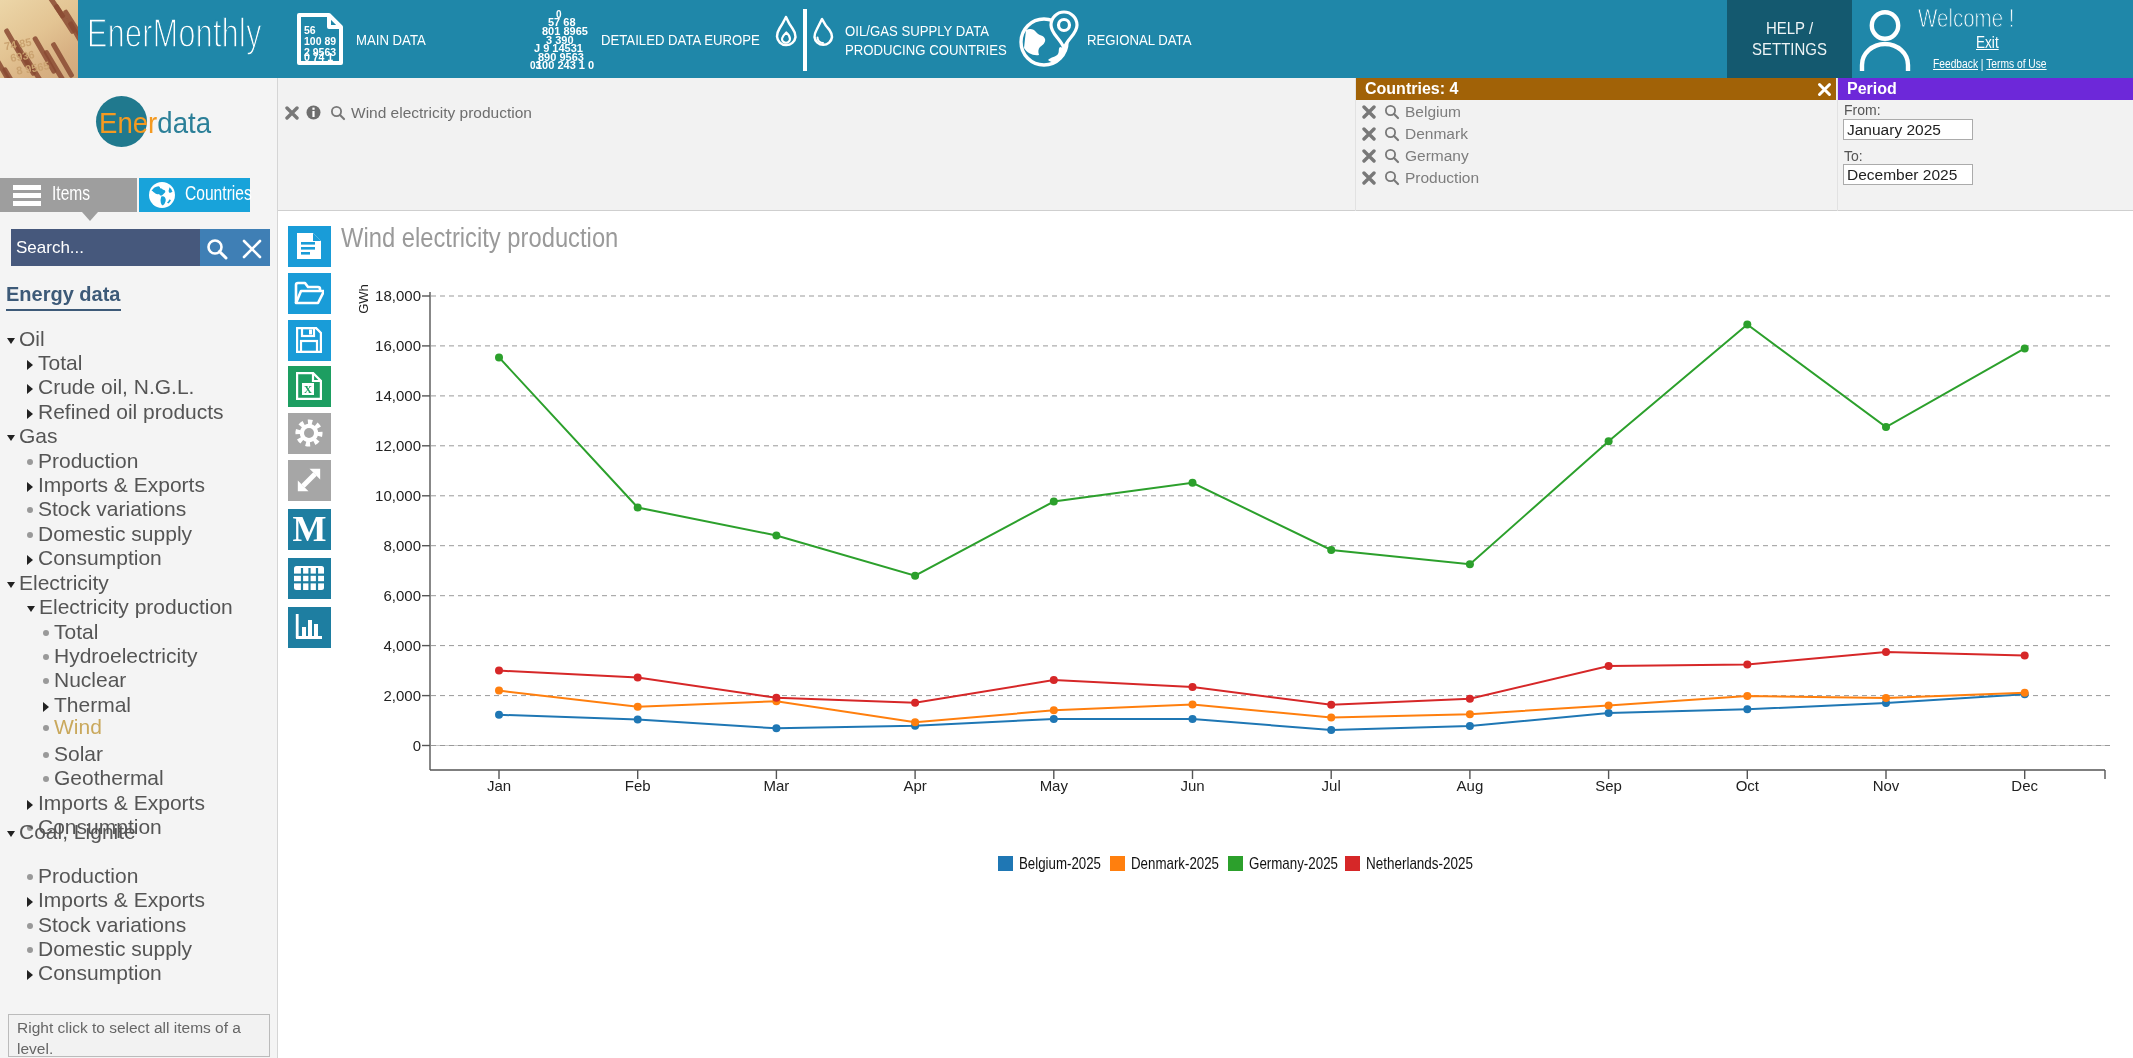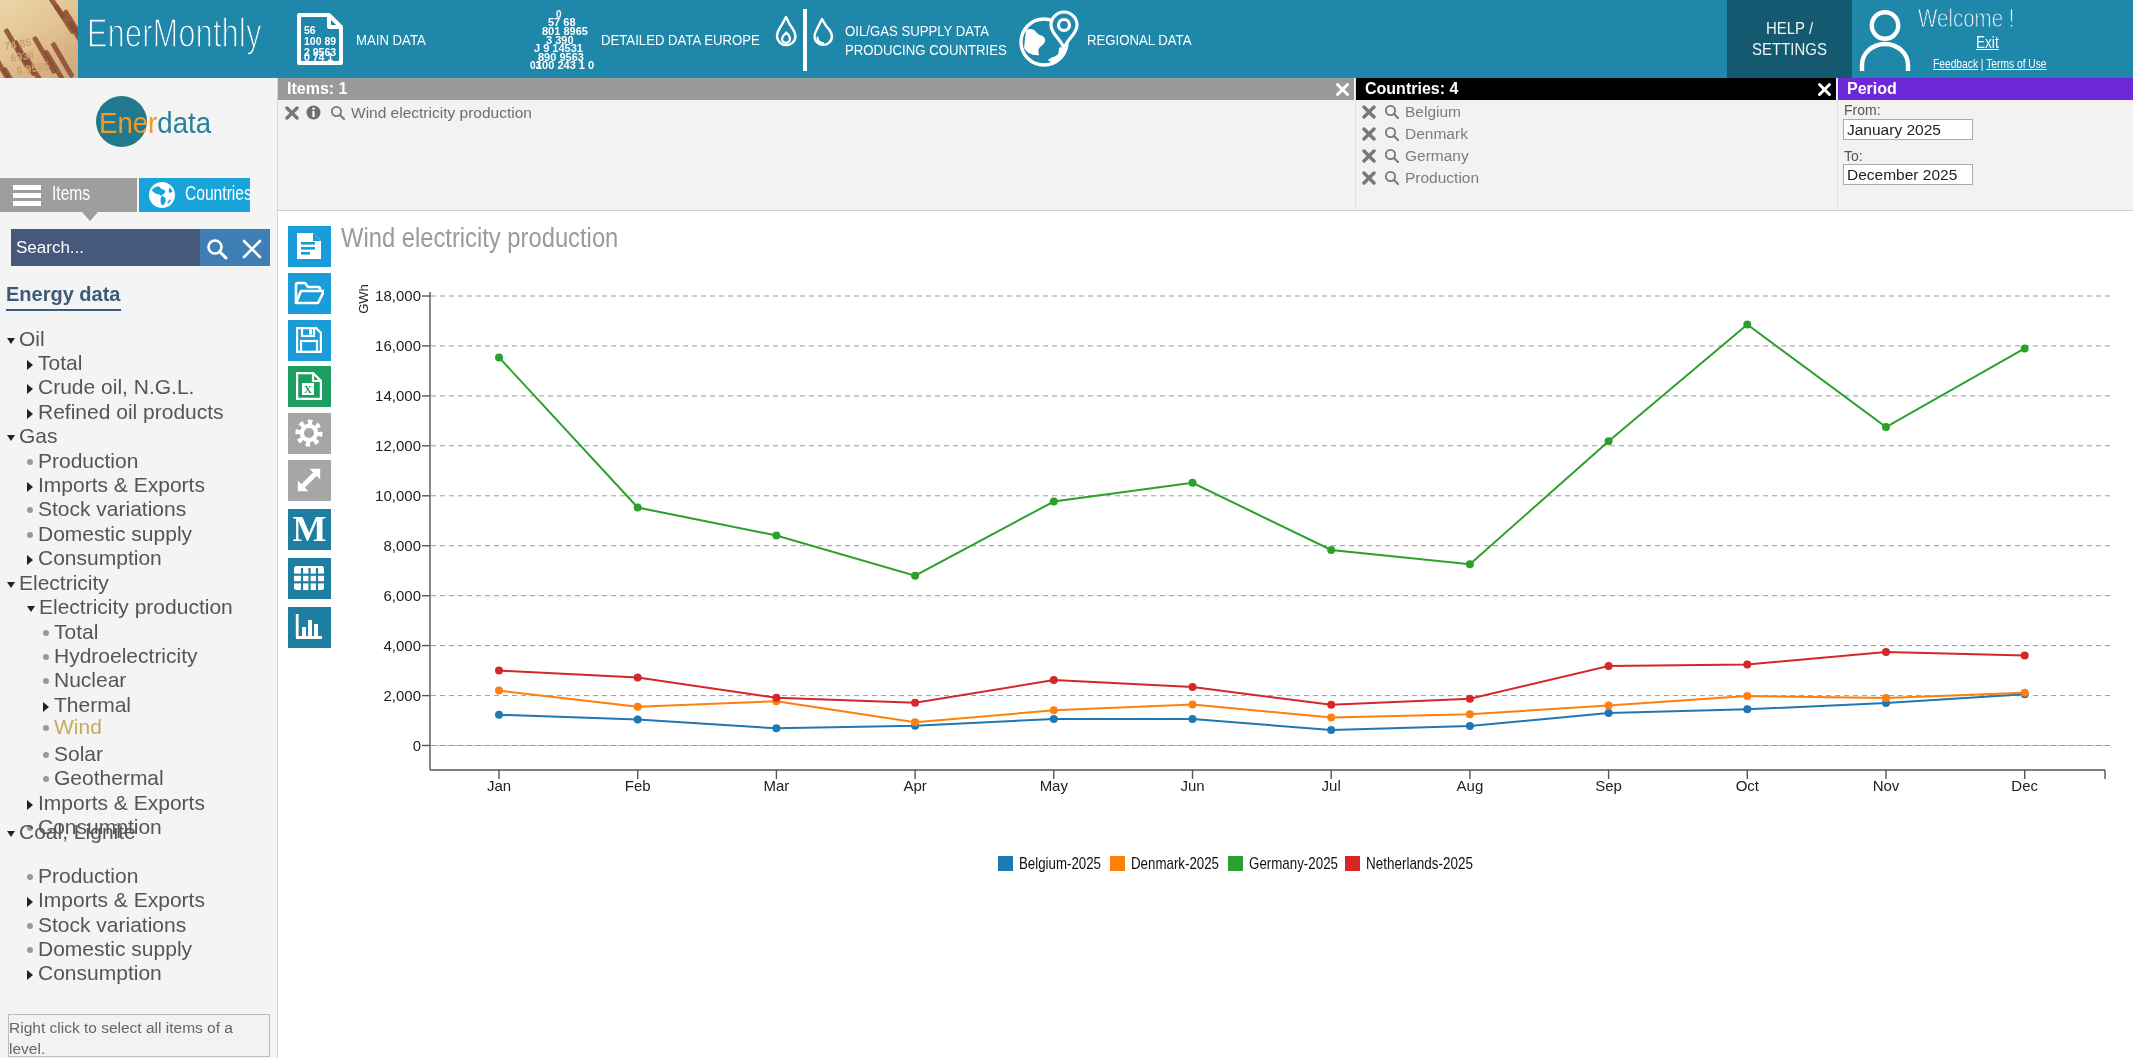--- a/index.html
+++ b/index.html
@@ -24,21 +24,21 @@
 #fbt u { text-decoration:underline; }
 
 
 #filters { position:absolute; left:278px; top:78px; width:1855px; height:133px; background:#f2f2f2; border-bottom:1px solid #cfcfcf;}
 .panel { position:absolute; top:0; height:133px; }
 .phead { position:absolute; left:0; top:0; right:0; height:22px; color:#fff; font-weight:bold; font-size:16px; line-height:22px; padding-left:9px; }
 .phead .x { position:absolute; right:4px; top:3px; width:15px; height:15px; }
 #p-items { left:0; width:1076px; }
 #p-items .phead { background:#9a9a9a; }
 #p-countries { left:1077px; width:481px; border-left:1px solid #e2e2e2;}
-#p-countries .phead { background:#000000; }
+#p-countries .phead { background:#a16207; }
 #p-period { left:1559px; width:296px; border-left:1px solid #e2e2e2;}
 #p-period .phead { background:#6d28d9; }
 .frow { position:absolute; height:22px; font-size:15.5px; color:#7d7d7d; line-height:22px; }
 .frow svg { vertical-align:-3px; }
 #p-period label { position:absolute; left:6px; font-size:14px; color:#555; }
 #p-period .inp { position:absolute; left:5px; width:130px; height:21px; background:#fff; border:1px solid #ababab;
   font-size:15.5px; color:#222; line-height:19px; padding-left:3px; }
 
 
 #sidebar { position:absolute; left:0; top:78px; width:278px; height:980px; background:#f4f4f4; border-right:1px solid #d5d5d5; }
@@ -52,21 +52,21 @@
 #search { position:absolute; left:11px; top:151px; width:259px; height:37px; }
 #search .box { position:absolute; left:0; top:0; width:204px; height:37px; background:#46587c; color:#fff; font-size:17px; line-height:37px; padding-left:5px;}
 #search .btn { position:absolute; top:0; width:35px; height:37px; background:#3f7fb5; }
 #ed-head { position:absolute; left:6px; top:205px; font-size:20px; font-weight:bold; color:#3d5a78; }
 #ed-rule { position:absolute; left:6px; top:231px; width:115px; border-top:2px solid #3d5a78; }
 .trow { position:absolute; font-size:21px; color:#555; white-space:nowrap; }
 .tri-d { display:inline-block; width:0; height:0; border-left:4.5px solid transparent; border-right:4.5px solid transparent; border-top:6.5px solid #222; margin-right:4px; vertical-align:2px;}
 .tri-r { display:inline-block; width:0; height:0; border-top:5px solid transparent; border-bottom:5px solid transparent; border-left:6px solid #222; margin-right:5px; vertical-align:0px;}
 .blt { display:inline-block; width:6px; height:6px; border-radius:50%; background:#999; margin-right:5px; vertical-align:3px;}
 #hintbox { position:absolute; left:8px; top:936px; width:262px; height:43px; border:1px solid #bbb; background:#f2f2f2;
-  font-size:15.5px; color:#666; padding:2px 0; line-height:21px;}
+  font-size:15.5px; color:#666; padding:2px 8px; line-height:21px;}
 
 
 #main { position:absolute; left:279px; top:212px; width:1854px; height:846px; background:#fff; }
 .tool { position:absolute; left:9px; width:43px; height:41px; }
 #title { position:absolute; left:62px; top:11px; font-size:27px; color:#9a9a9a; transform:scaleX(.88); transform-origin:left center; }
 </style>
 </head>
 <body>
 <div id="topbar">
   <div id="photo">
@@ -142,23 +142,20 @@
 <circle cx="46" cy="17" r="5.5" fill="none" stroke="#fff" stroke-width="3.2"></circle>
 </svg>
 <div class="navlab" style="left:1087px;top:30px;">REGIONAL DATA</div>
 <svg style="position:absolute;left:1858px;top:9px;" width="54" height="62" viewBox="0 0 54 62">
 <circle cx="27" cy="16.5" r="13.2" fill="none" stroke="#fff" stroke-width="4.4"></circle>
 <path d="M4 62 L4 56 a23 21 0 0 1 46 0 L50 62" fill="none" stroke="#fff" stroke-width="4.4"></path>
 </svg>
 
 <div id="filters">
   <div class="panel" id="p-items">
-    <div class="phead">Items: 1<span class="x"><svg width="15" height="15" viewBox="0 0 15 15">
-            <path d="M2.5 2.5 L12.5 12.5 M12.5 2.5 L2.5 12.5" stroke="#fff" stroke-width="3" stroke-linecap="round"></path>
-          </svg></span></div>
     <div class="frow" style="left:7px; top:24px;"><svg width="14" height="14" viewBox="0 0 14 14" style="vertical-align:-2px">
           <path d="M2 2 L12 12 M12 2 L2 12" stroke="#787878" stroke-width="3.4" stroke-linecap="round"></path>
         </svg><span style="display:inline-block;width:7px"></span><svg width="15" height="15" viewBox="0 0 15 15" style="vertical-align:-2px">
           <circle cx="7.5" cy="7.5" r="7" fill="#6e6e6e"></circle>
           <rect x="6.4" y="6" width="2.2" height="6" fill="#fff"></rect>
           <rect x="6.4" y="2.6" width="2.2" height="2.2" fill="#fff"></rect>
         </svg><span style="display:inline-block;width:9px"></span><svg width="16" height="16" viewBox="0 0 16 16" style="vertical-align:-3px">
           <circle cx="6.5" cy="6.5" r="4.6" fill="none" stroke="#787878" stroke-width="1.8"></circle>
           <line x1="10" y1="10" x2="14" y2="14" stroke="#787878" stroke-width="2.2" stroke-linecap="round"></line>
         </svg><span style="margin-left:5px; color:#6e6e6e;">Wind electricity production</span></div>

